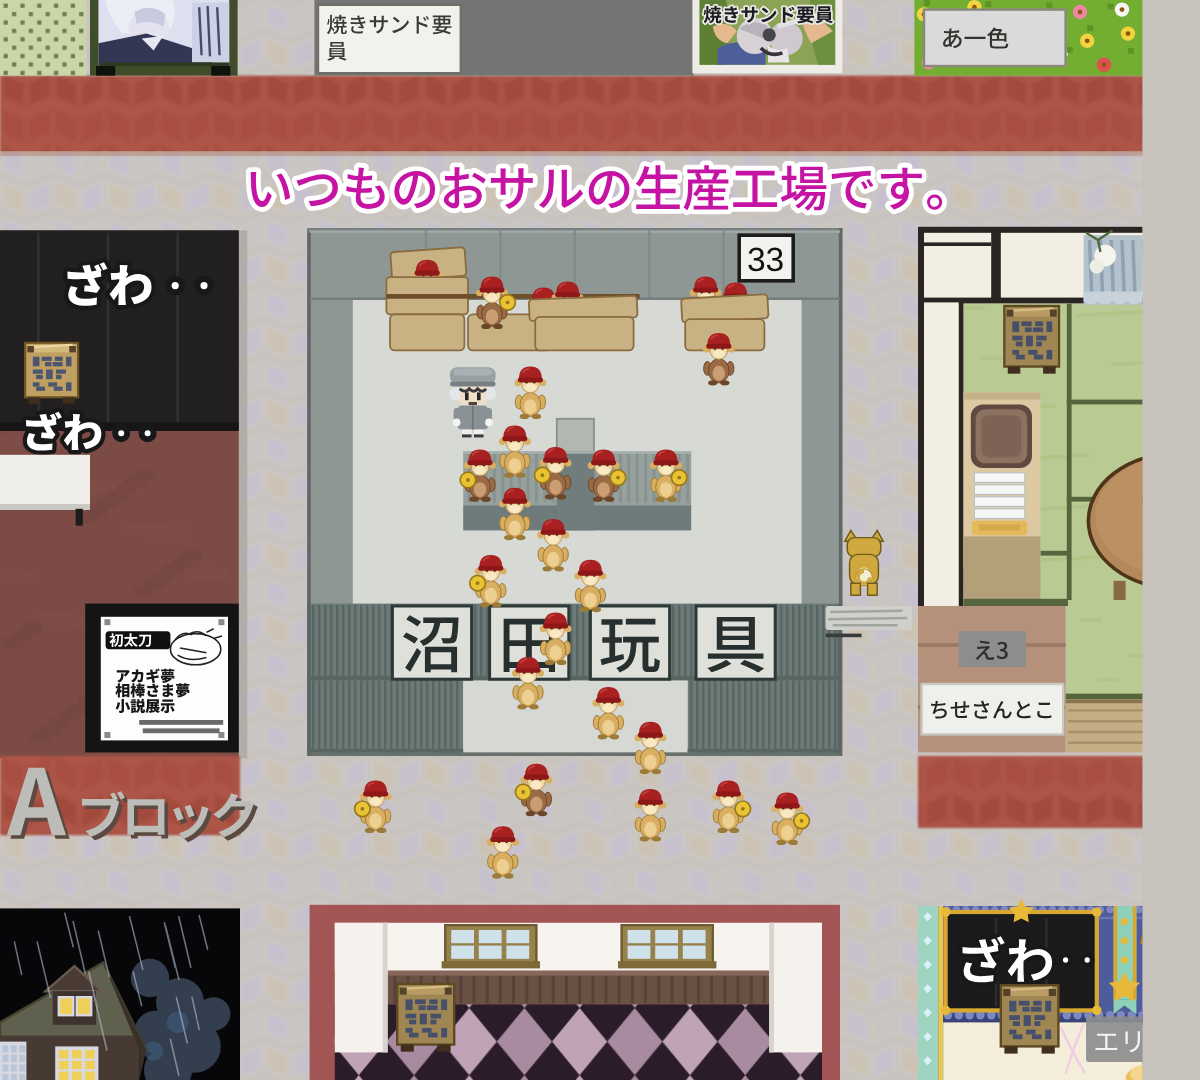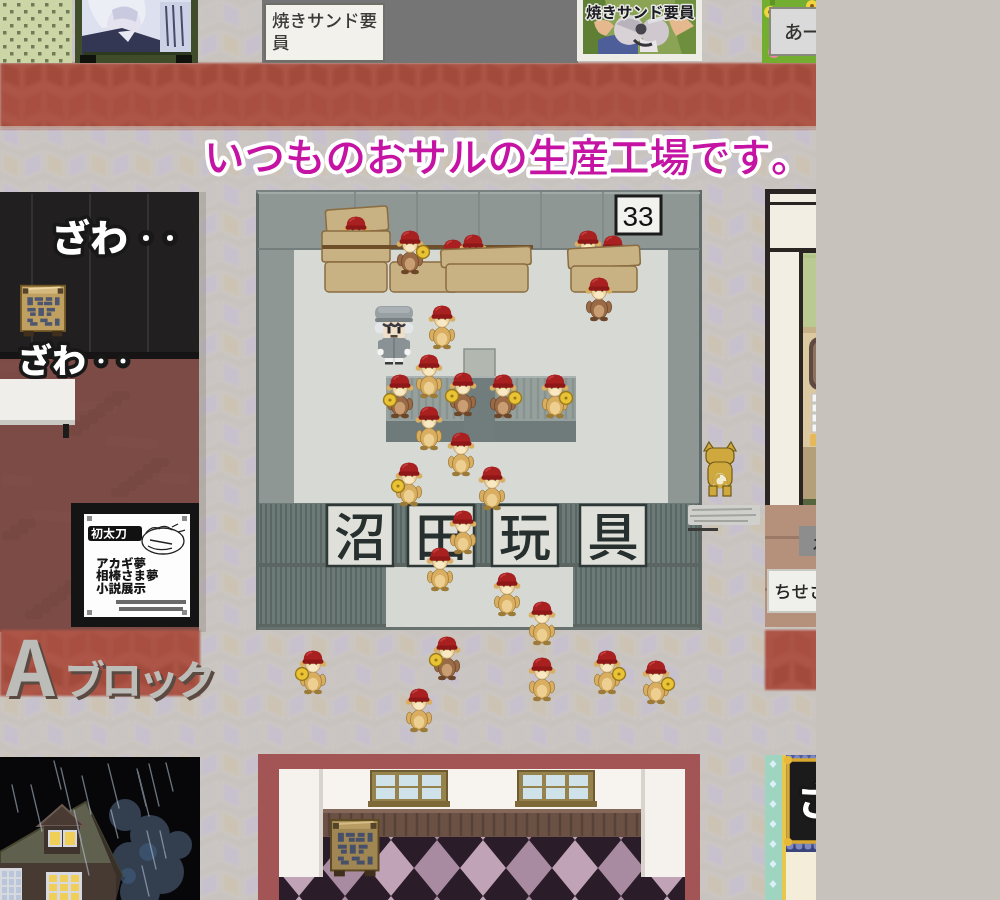--- a/index.html
+++ b/index.html
@@ -1,14 +1,14 @@
 <!DOCTYPE html>
 <html><head><meta charset="utf-8"><style>
 html,body{margin:0;padding:0;background:#c8c2bc;font-family:"Liberation Sans",sans-serif;}
-#stage{position:relative;width:816px;height:900px;overflow:hidden;filter:blur(0.55px);}
+#stage{position:relative;width:952px;height:900px;overflow:hidden;filter:blur(0.55px);}
 </style></head><body>
 <div id="stage">
 <svg width="1000" height="900" viewBox="0 0 1000 900" xmlns="http://www.w3.org/2000/svg">
 <defs>
 <filter id="soft" x="-2%" y="-2%" width="104%" height="104%">
           <feGaussianBlur stdDeviation="1.1"></feGaussianBlur>
         </filter>
 <pattern id="hb" width="44" height="60" patternUnits="userSpaceOnUse">
 <rect width="44" height="60" fill="#c8c3bf"></rect>
 <g stroke="#ccc7c3" stroke-width="2.5" stroke-linejoin="round">

